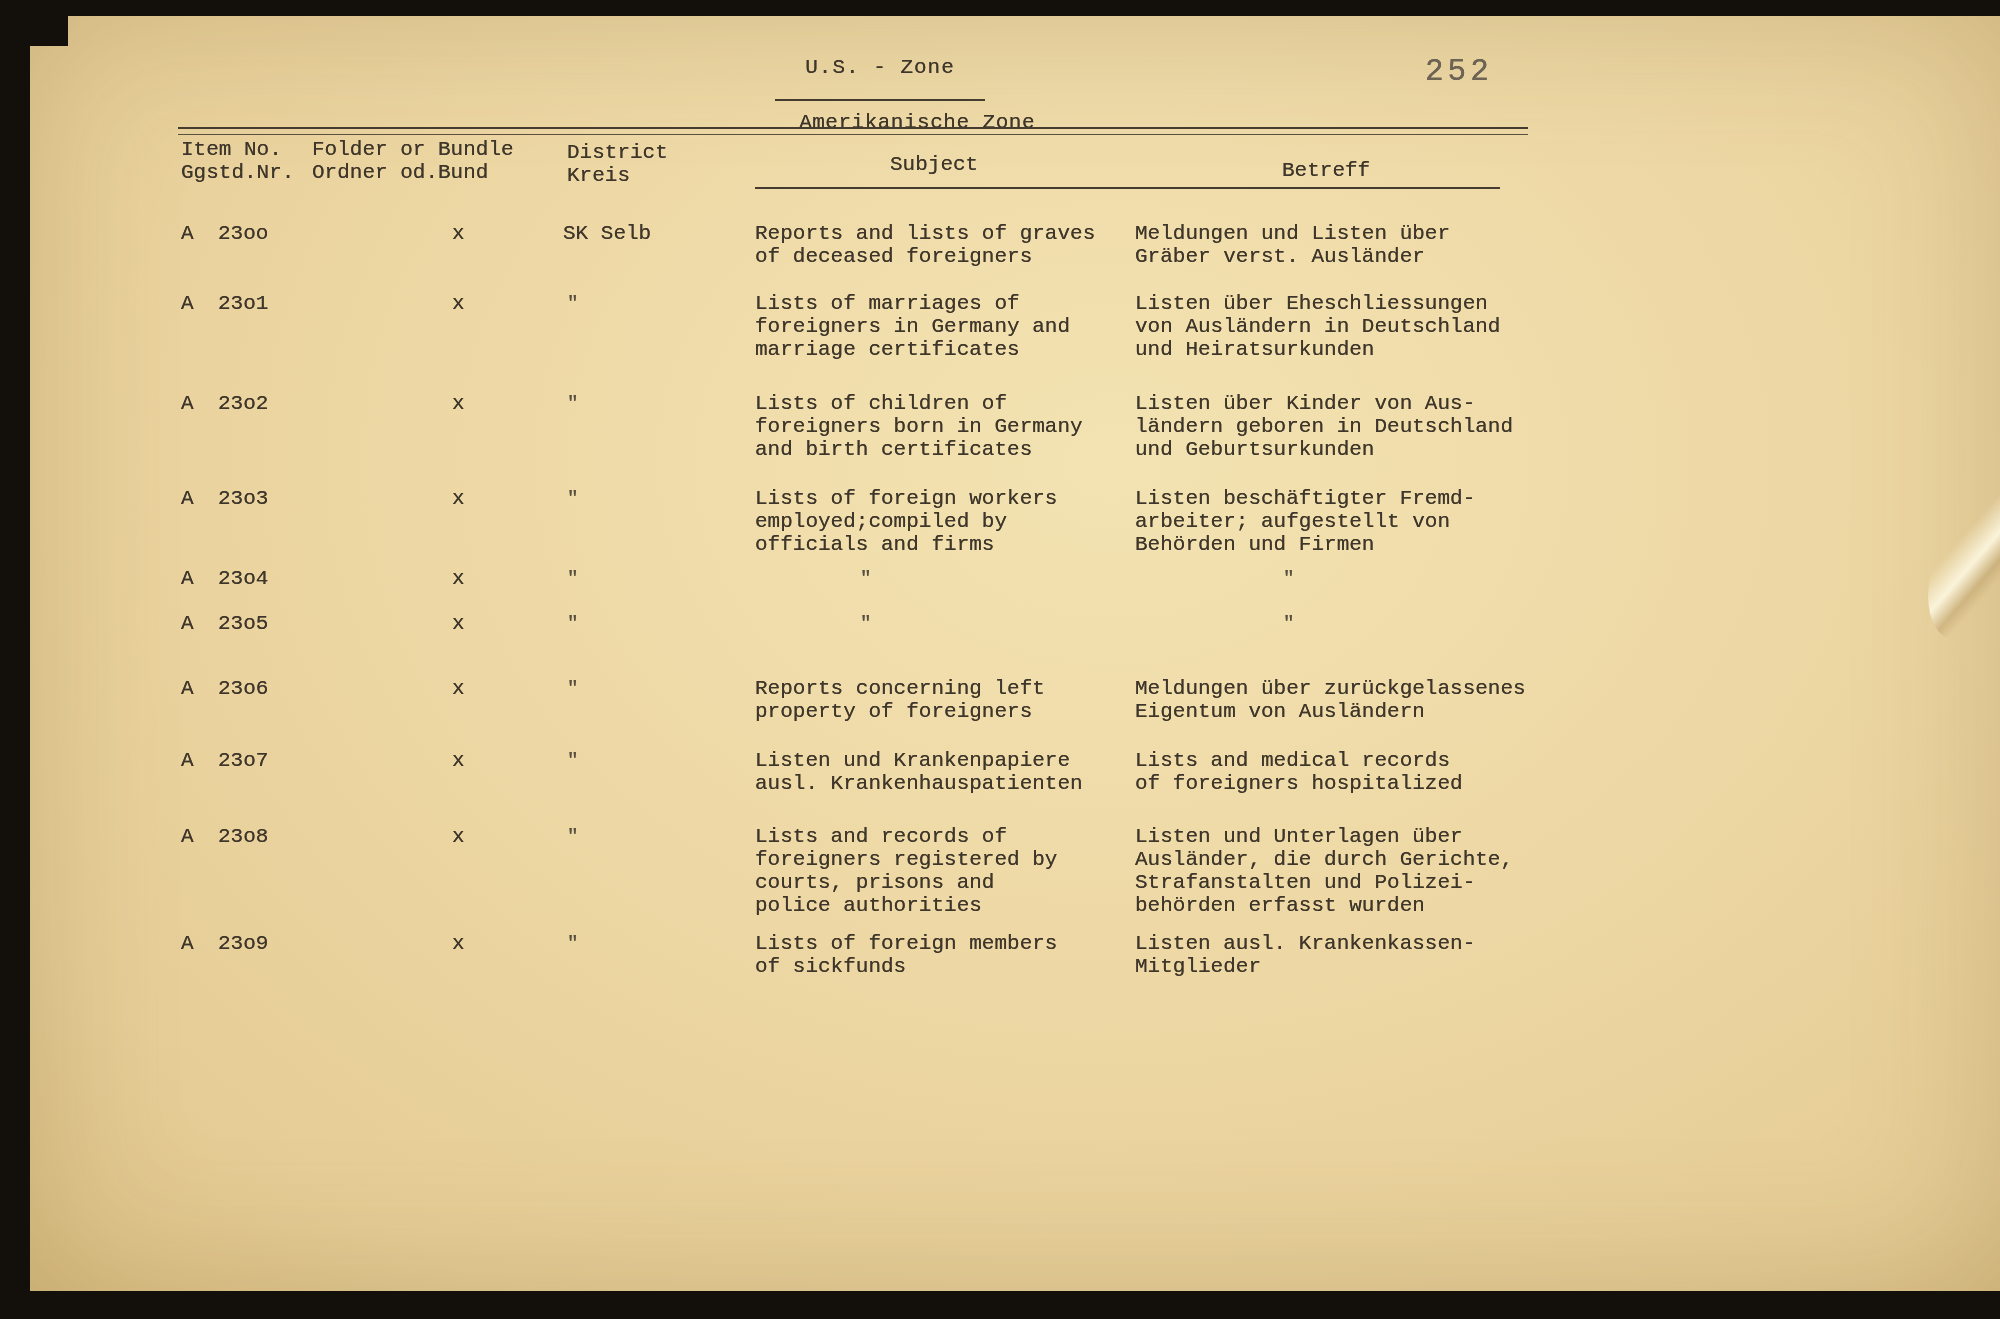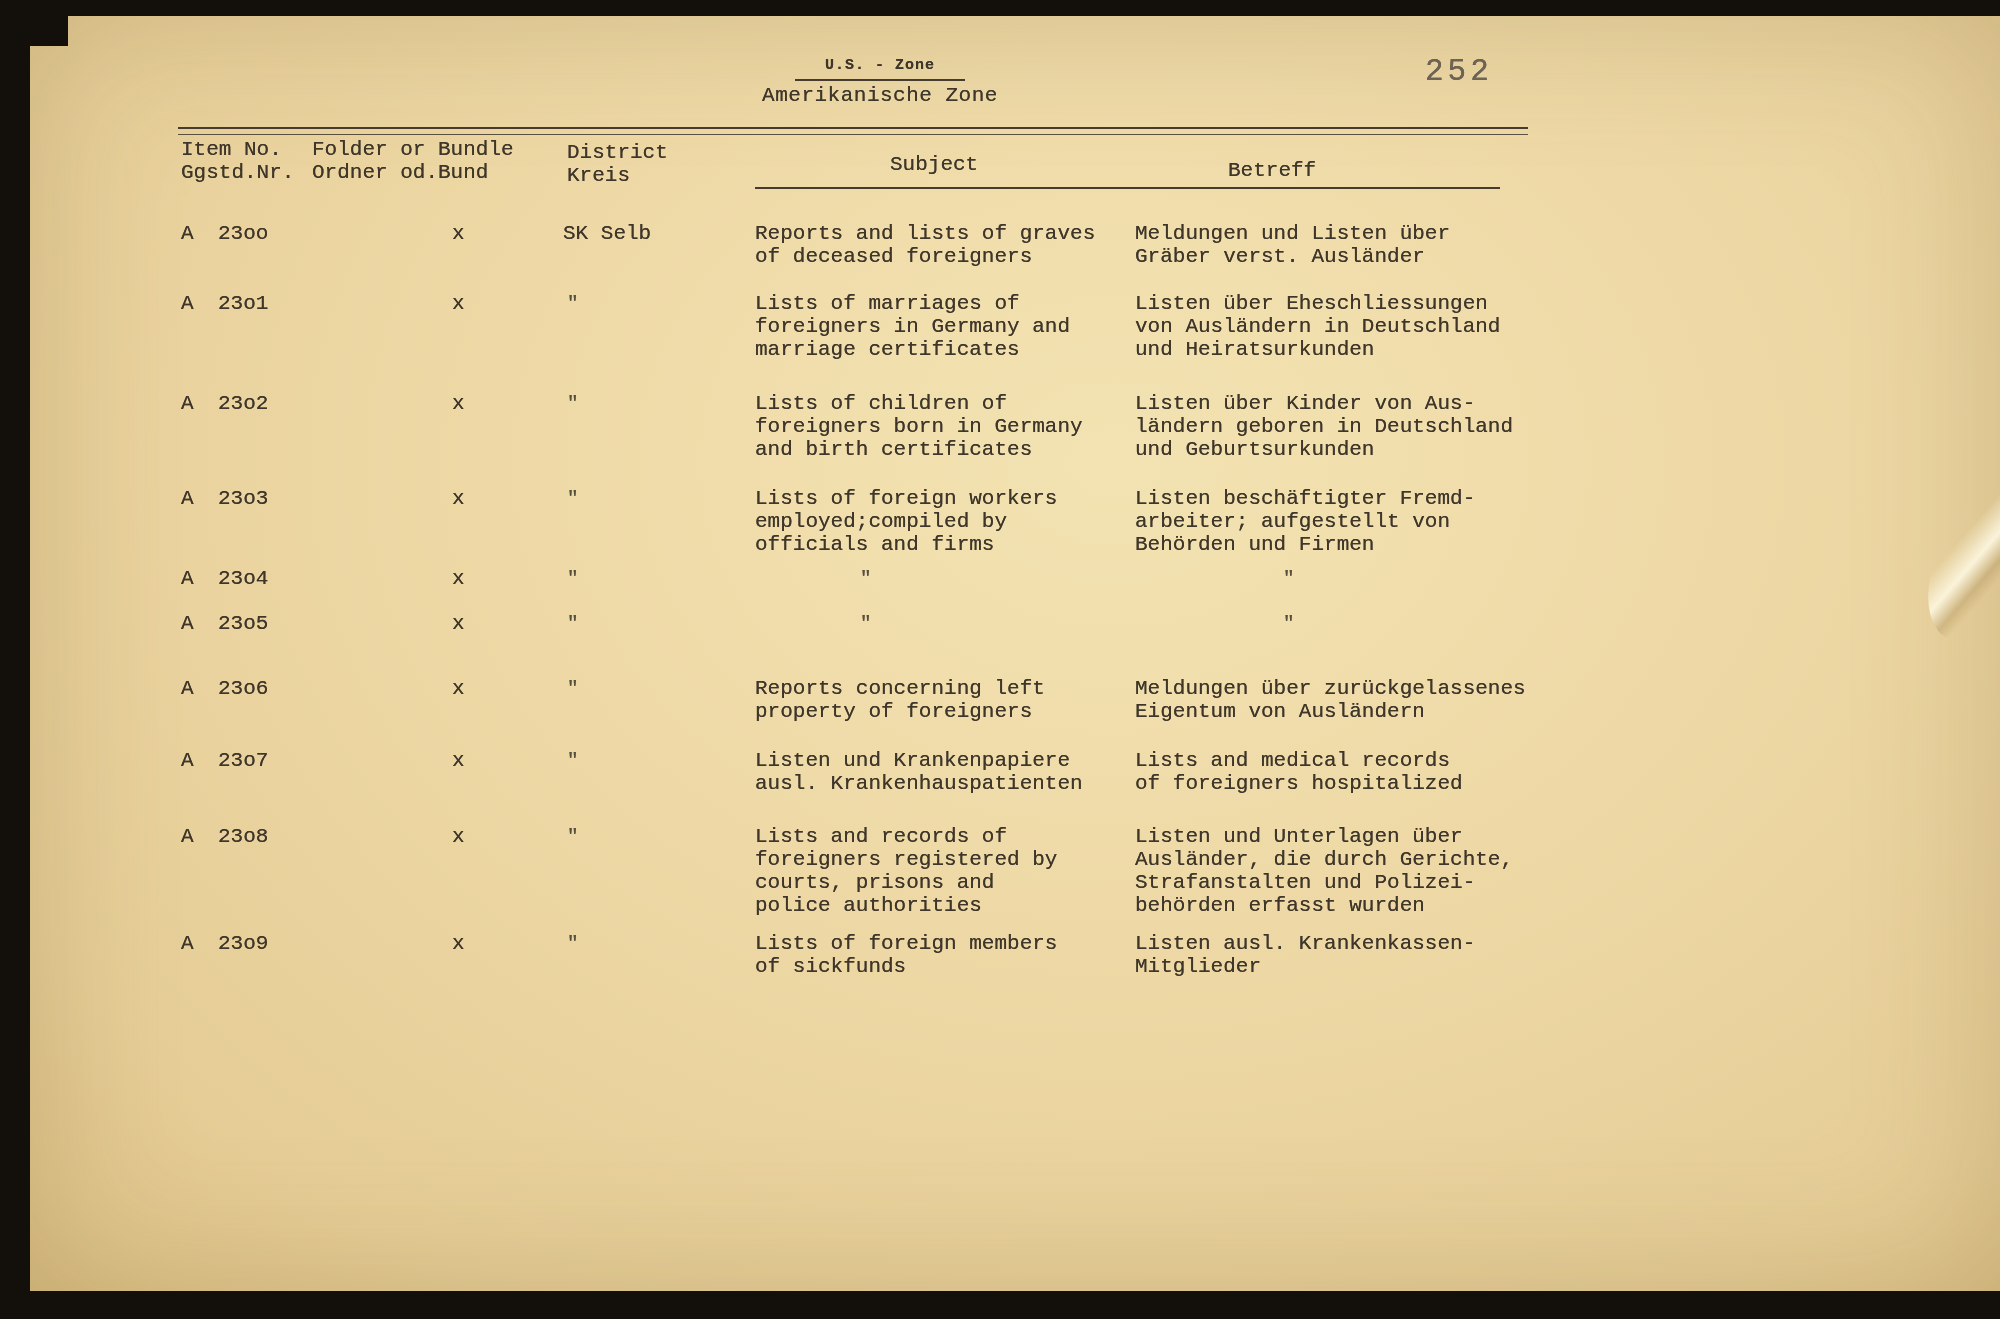--- a/index.html
+++ b/index.html
@@ -10,38 +10,38 @@
   #paper{
     position:absolute;left:30px;top:16px;right:0;bottom:28px;
     background:radial-gradient(ellipse at 55% 35%, #f3e3b2 0%, #eed9a6 40%, #e6cd97 80%, #ddc286 100%);
     box-shadow:inset 0 0 150px rgba(110,80,30,.22);
     color:#3e362a;
   }
   .ink{ text-shadow:0 0 .6px rgba(62,54,42,.85); }
 
   
   .title-wrap{position:absolute;left:695px;top:40px;width:310px;text-align:center;}
-  .title-en{display:inline-block;font-size:15px;font-weight:bold;letter-spacing:1px;
-            padding:0 30px 5px;border-bottom:2.5px solid #453c2f;}
-  .title-de{font-size:21px;margin-top:3px;letter-spacing:.5px;}
+  .title-en{display:inline-block;font-size:21px;font-weight:normal;letter-spacing:1px;
+            padding:0 30px 20px;border-bottom:2.5px solid #453c2f;}
+  .title-de{font-size:21px;margin-top:10px;letter-spacing:.5px;text-align:right;}
   .page-number{position:absolute;left:1395px;top:38px;font-size:31px;color:#6e6455;letter-spacing:4px;text-align:center;}
 
   
   .rule-top{position:absolute;left:148px;top:111px;width:1350px;height:5px;
             border-top:2.5px solid #453c2f;border-bottom:1.5px solid #5a5040;}
   .rule-under{position:absolute;left:725px;top:171px;width:745px;height:0;
             border-top:2.5px solid #453c2f;}
 
   
   .h{position:absolute;font-size:21px;line-height:23px;white-space:pre-line;}
   .h-item{left:151px;top:122px;}
   .h-folder{left:282px;top:122px;}
   .h-district{left:537px;top:125px;}
   .h-subject{left:860px;top:137px;}
-  .h-betreff{left:1198px;top:143px;}
+  .h-betreff{left:1252px;top:143px;}
 
   
   #rows{position:absolute;left:0;top:206px;width:100%;}
   .row{display:grid;grid-template-columns:37px 234px 111px 192px 380px 440px;
        padding-left:151px;font-size:21px;line-height:23px;}
   .cell{white-space:pre-line;}
   .row:nth-child(1){margin-bottom:24px}
   .row:nth-child(2){margin-bottom:31px}
   .row:nth-child(3){margin-bottom:26px}
   .row:nth-child(4){margin-bottom:11px}

